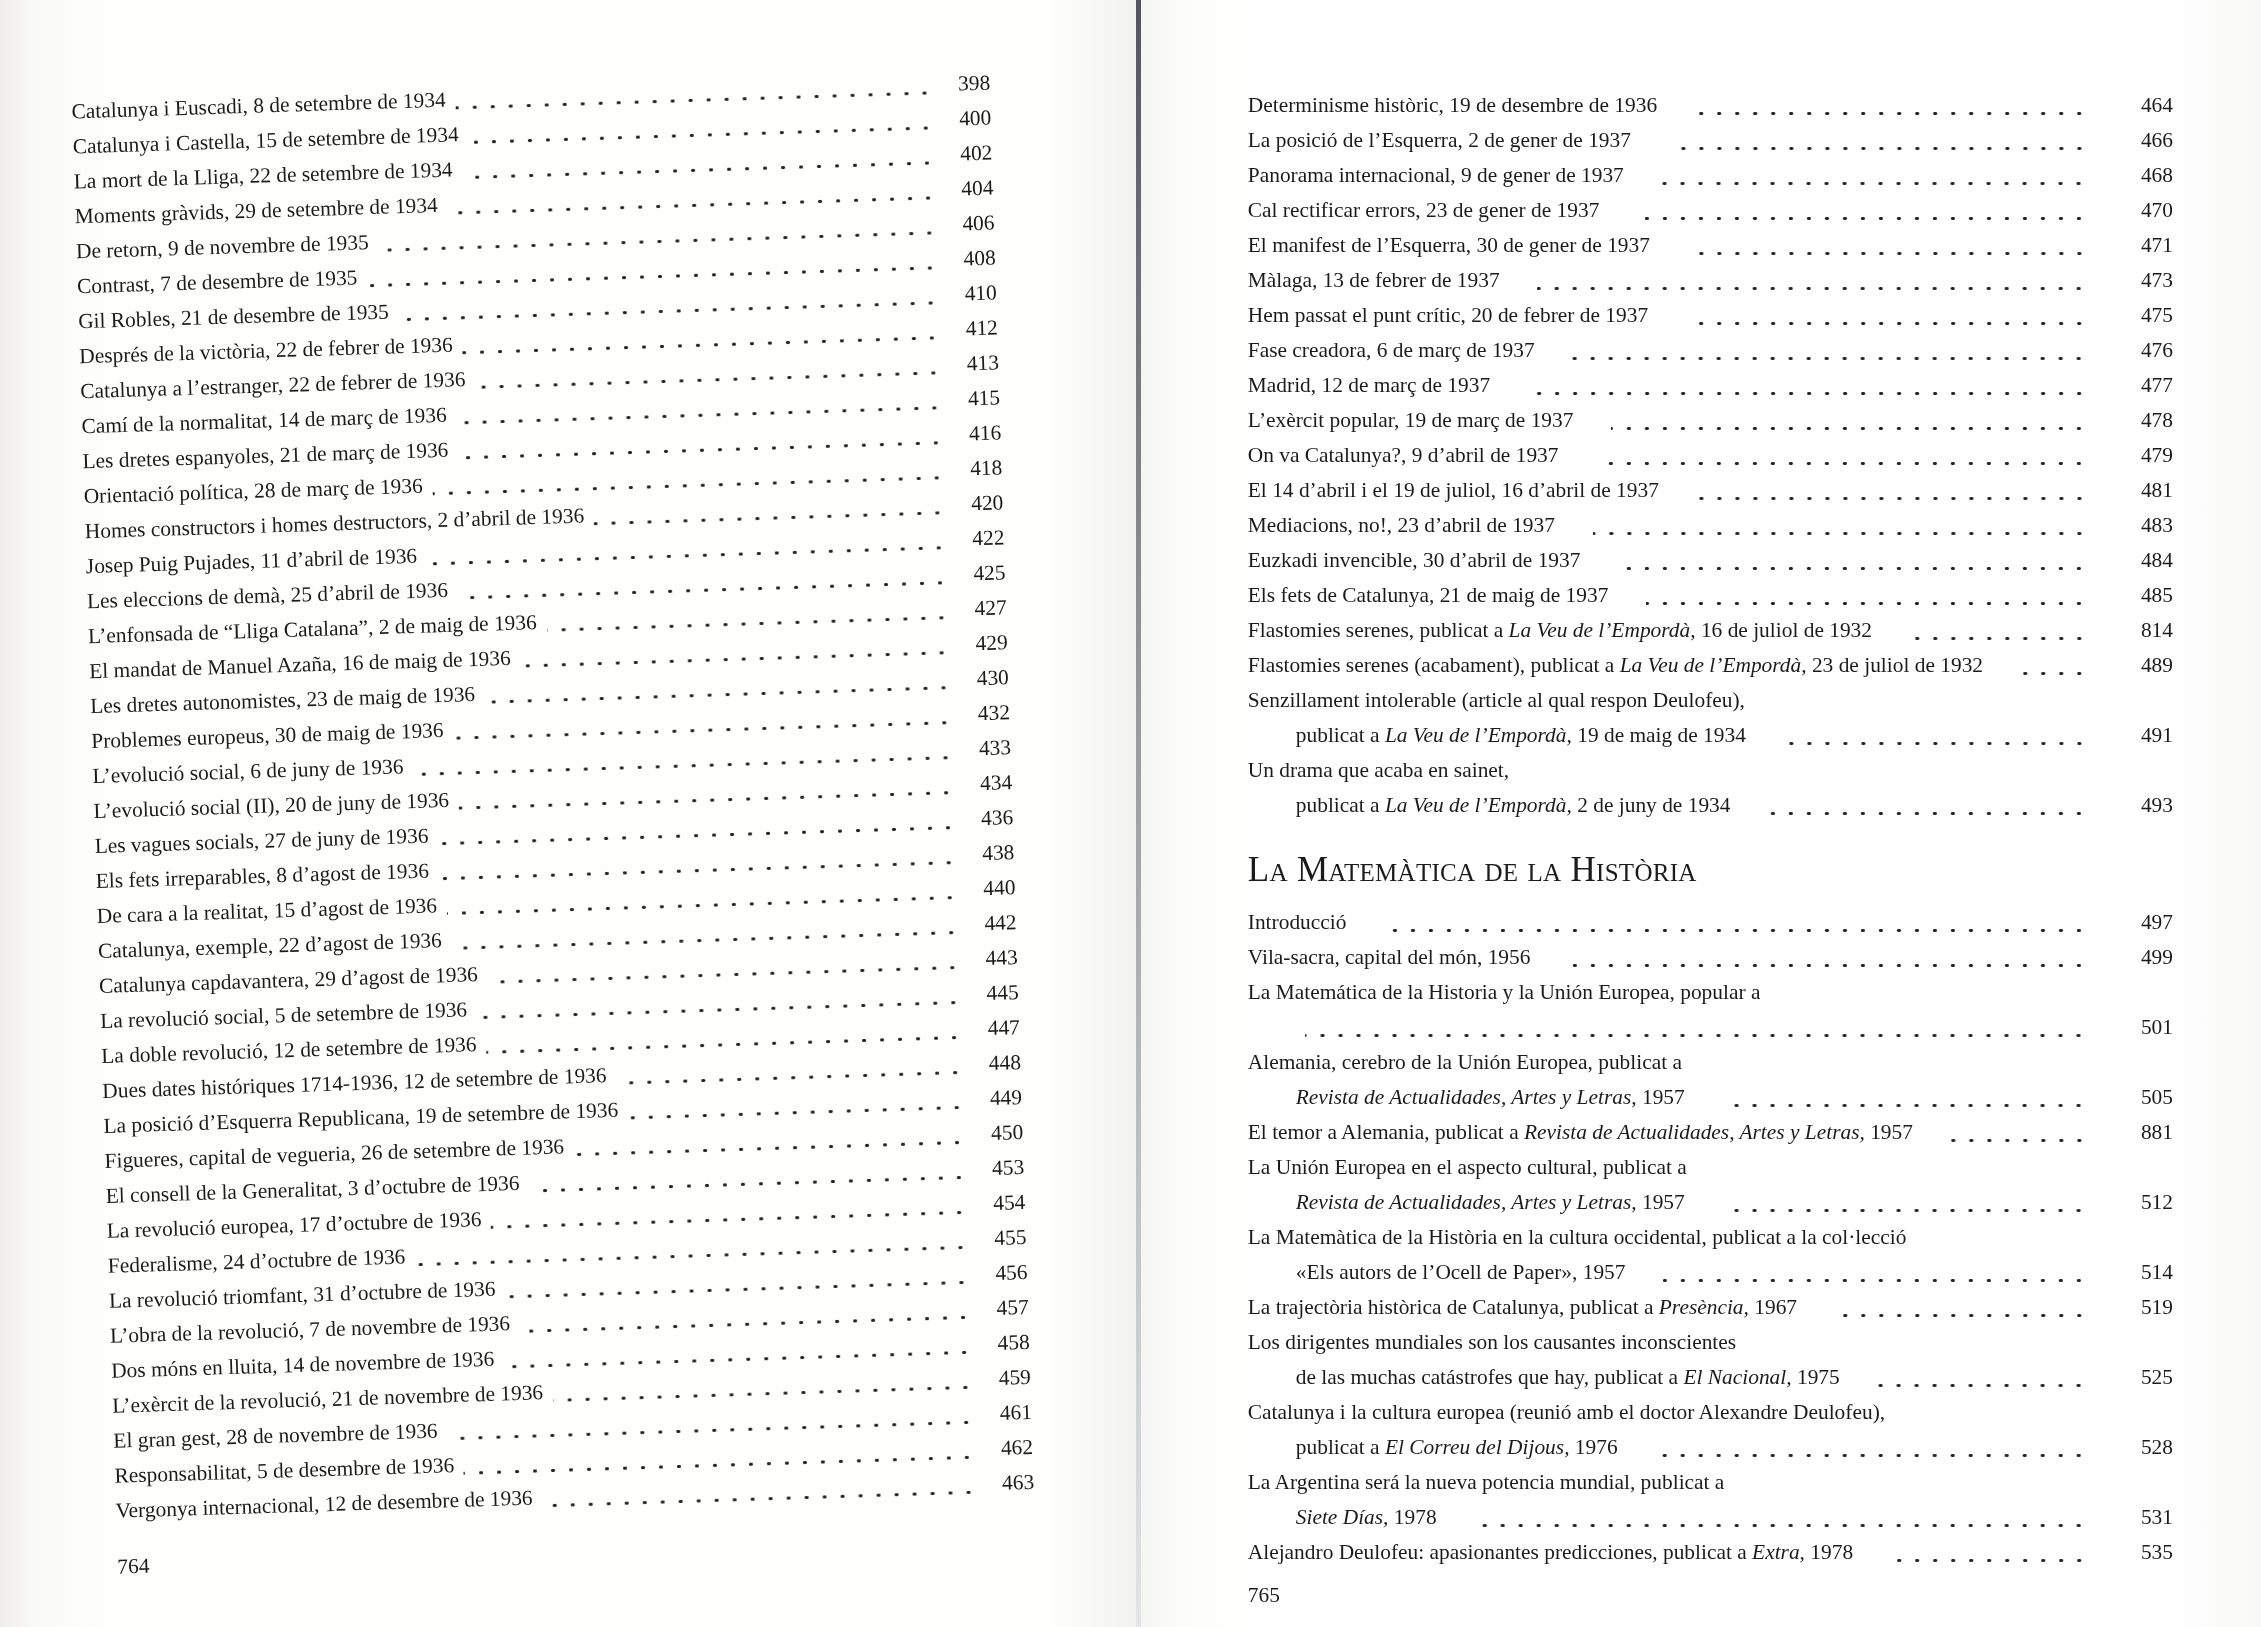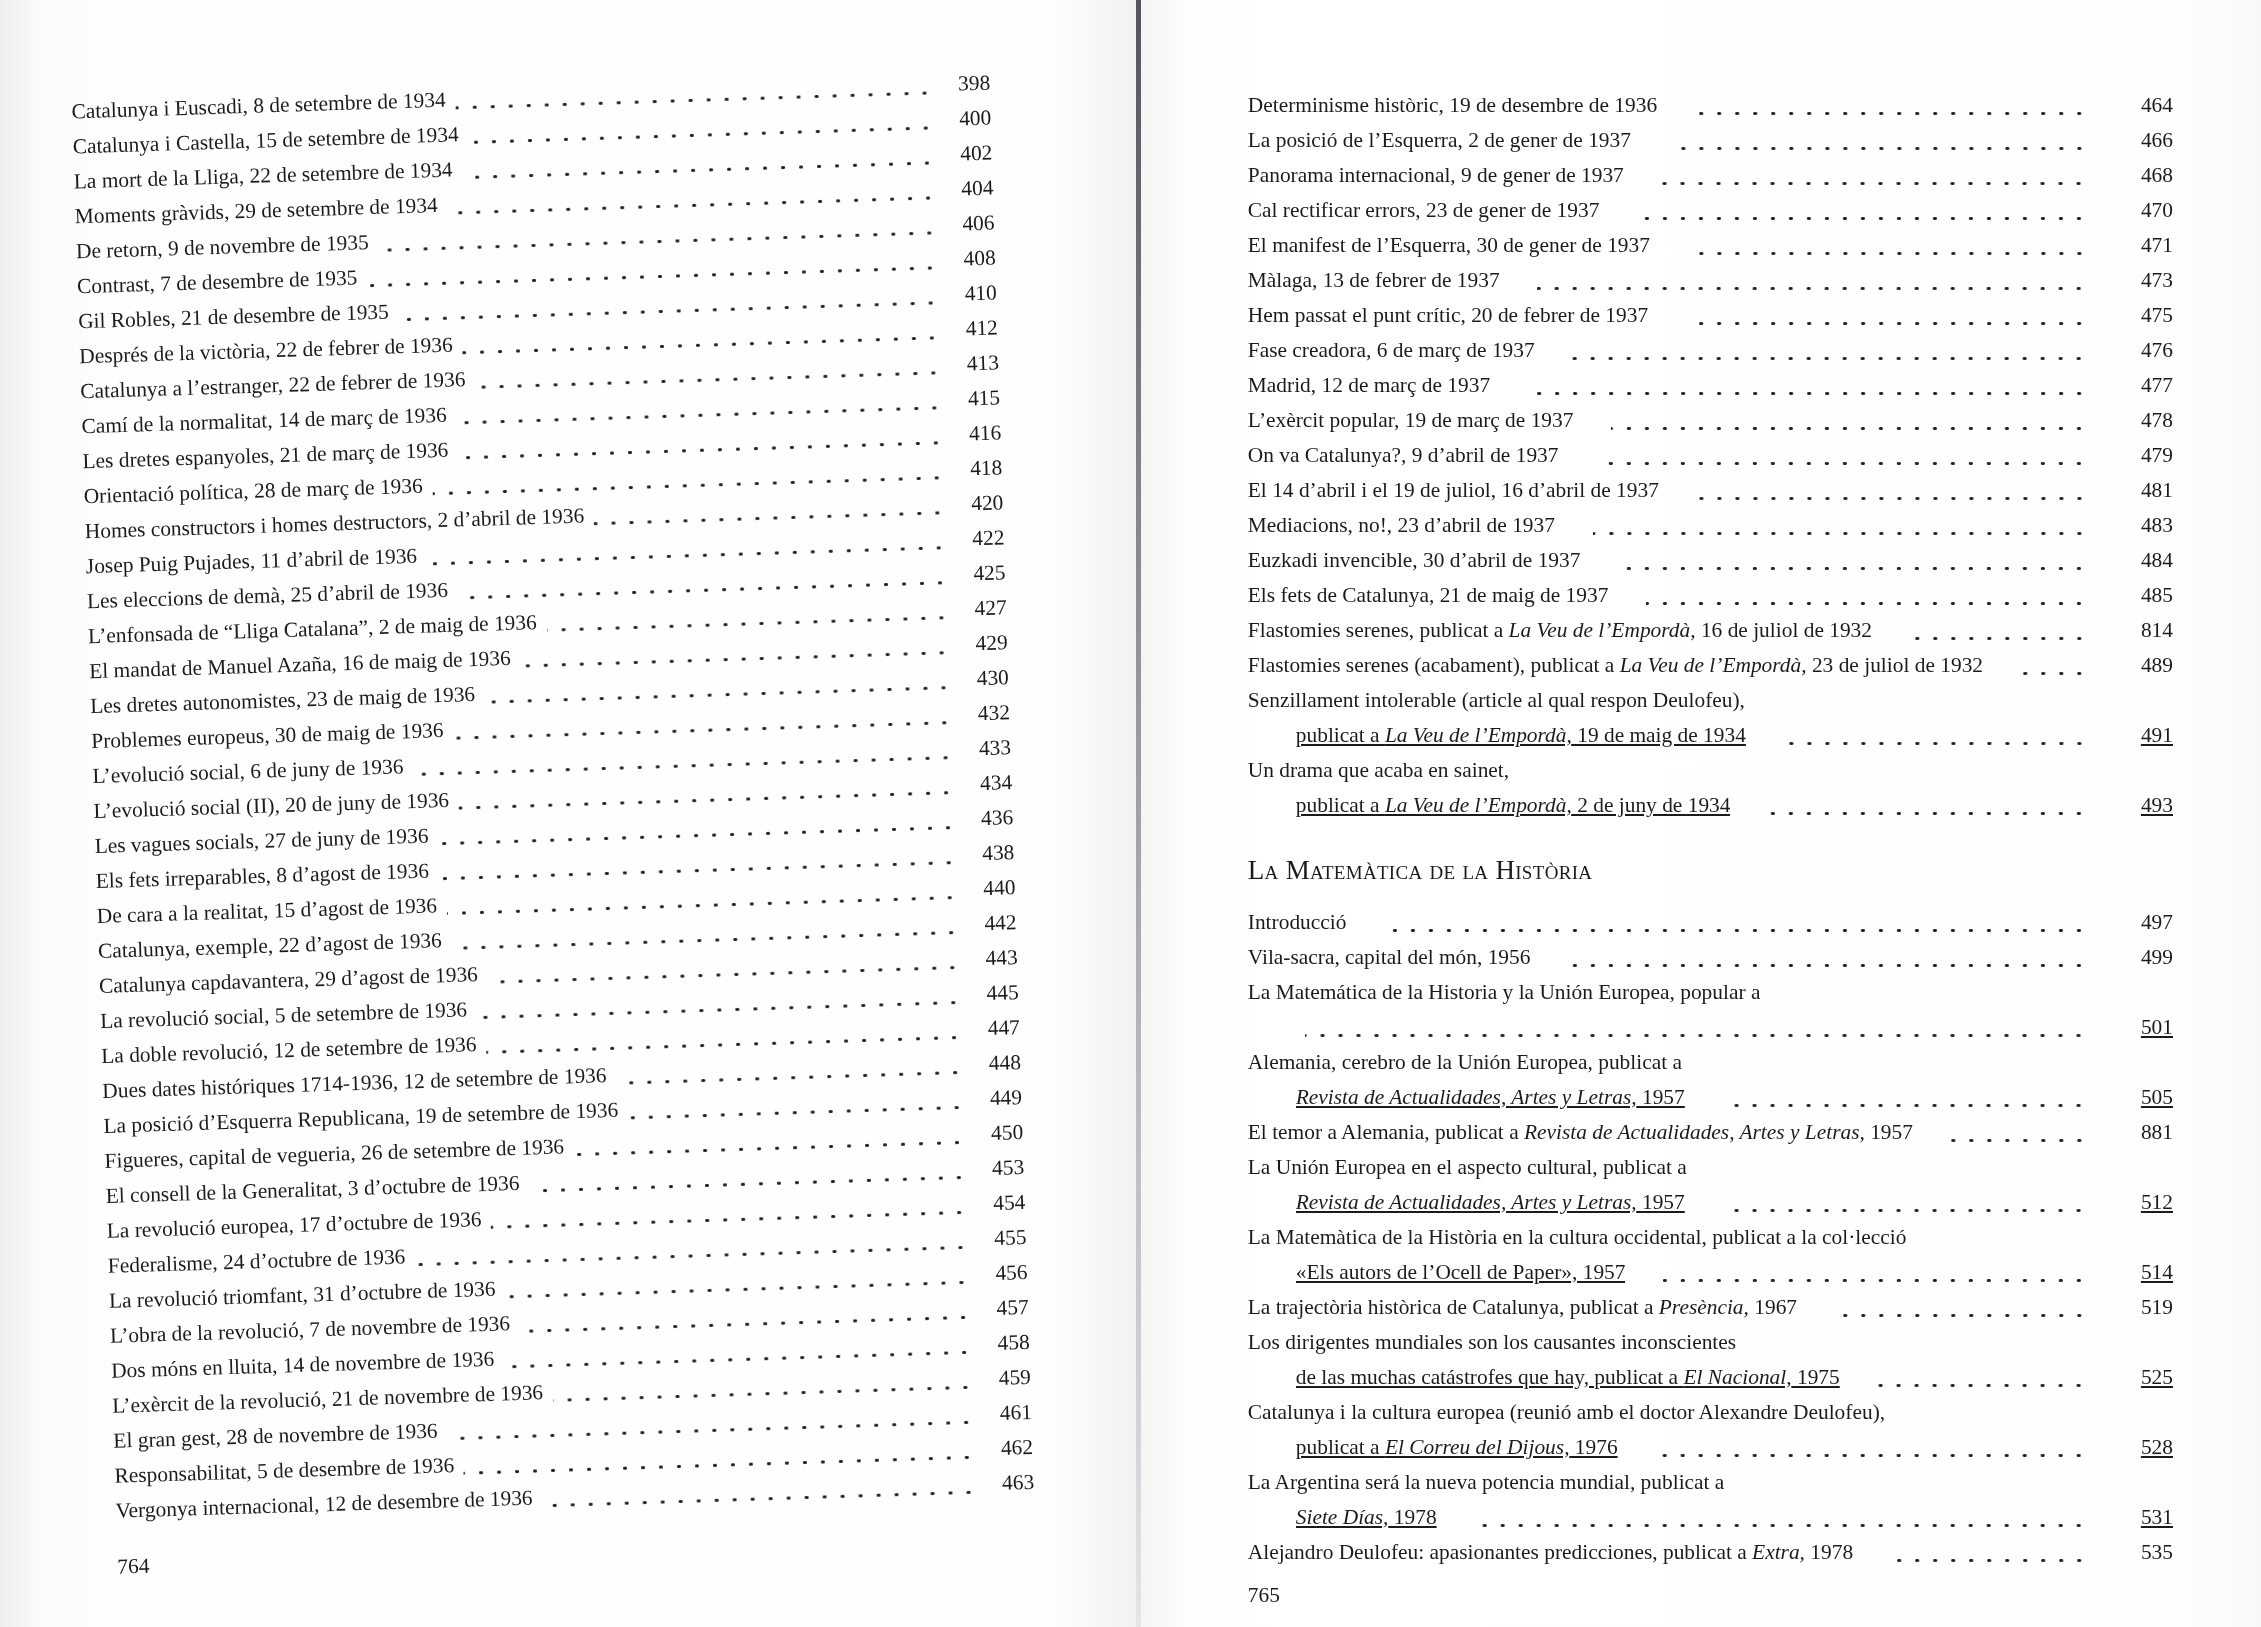--- a/index.html
+++ b/index.html
@@ -30,31 +30,31 @@
   }
   .page-right .page-content{
     padding:88px 88px 0 107px;
   }
   .toc .row{
     display:flex;align-items:baseline;white-space:nowrap;
   }
   .toc-left .row{height:35px;line-height:35px;font-size:21.4px;}
   .toc-right .row{height:35px;line-height:35px;font-size:21.4px;gap:28px;}
   .row .title{flex:0 1 auto;overflow:hidden;}
-  .row.indent{padding-left:48px;text-decoration:underline;}
+  .row.indent{padding-left:48px;}
   .leader{
     flex:1 1 auto;min-width:0;align-self:flex-end;
     height:4.8px;margin:0 11px 7px 9.7px;overflow:hidden;
     background-image:radial-gradient(circle,#242424 1.7px,rgba(0,0,0,0) 1.9px);
     background-size:18px 4.8px;background-repeat:repeat-x;background-position:right center;
   }
   .num{flex:0 0 auto;width:46px;text-align:right;}
   .section-heading{
     font-variant:small-caps;font-weight:normal;
-    font-size:27px;line-height:36px;letter-spacing:0.3px;
+    font-size:35px;line-height:36px;letter-spacing:0.3px;
     margin:29px 0 16.6px 0;
   }
   .folio{font-size:21.4px;line-height:35px;}
   .folio-left{margin-top:21px;text-align:left;}
   .folio-right{margin-top:8.3px;text-align:left;}
   i{font-style:italic;}
 </style>
 </head>
 <body>
 

